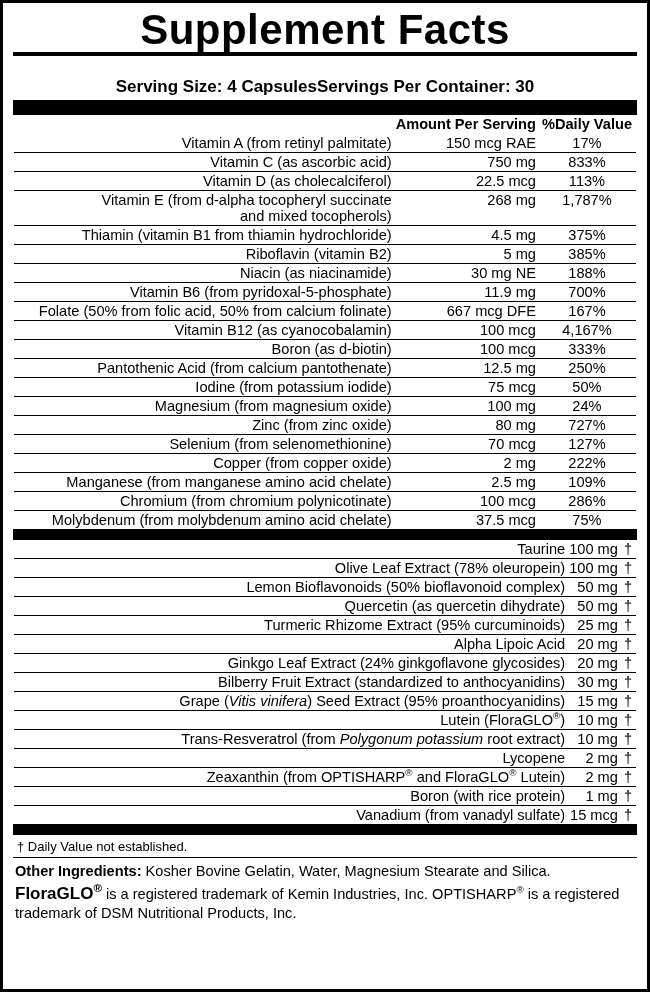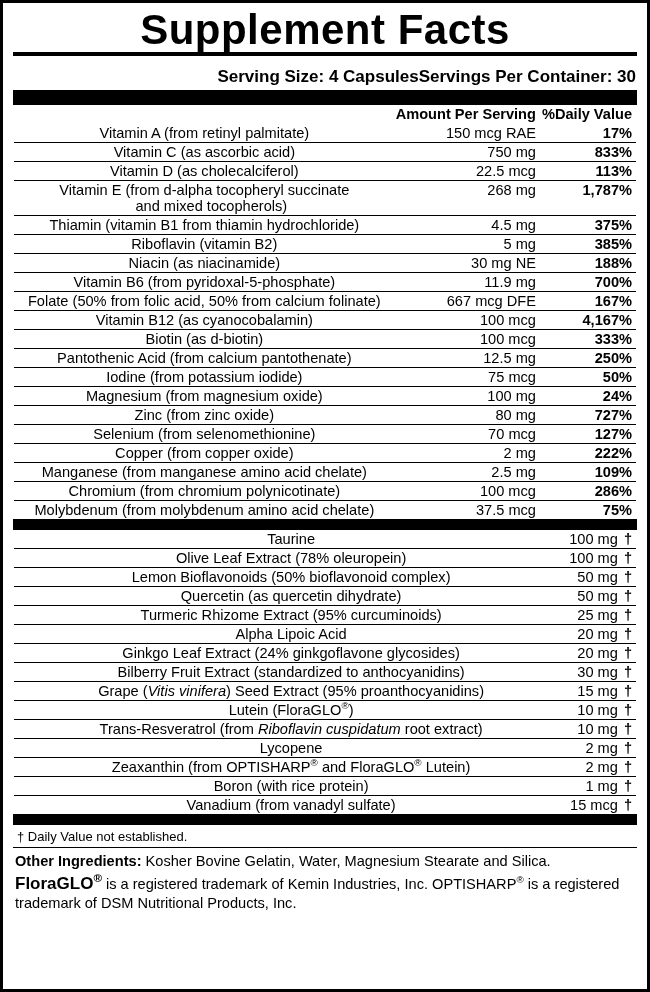--- a/index.html
+++ b/index.html
@@ -41,61 +41,60 @@
   .rule-thick {
     background: #000;
     height: 15px;
   }
   .rule-thick-sm {
     background: #000;
     height: 11px;
   }
   .serving-row {
     display: flex;
-    justify-content: flex-end;
+    justify-content: center;
     font-size: 17px;
     font-weight: bold;
-    padding: 11px 1px 3px 1px;
+    padding: 21px 1px 3px 1px;
   }
   table {
     width: 100%;
     border-collapse: collapse;
     font-size: 14.6px;
   }
   td, th {
     padding: 1px 0 1px 0;
     vertical-align: top;
   }
   .hdr th {
     font-weight: bold;
     font-size: 14.6px;
     text-align: right;
     padding-bottom: 2px;
   }
   .hdr th.blank {
     text-align: left;
   }
   .nm {
-    text-align: center;
+    text-align: right;
     padding-left: 3px;
     padding-right: 4px;
     white-space: nowrap;
   }
   .amt {
     text-align: right;
     white-space: nowrap;
     padding-right: 6px;
     width: 1%;
   }
   .dv {
-    text-align: right;
+    text-align: center;
     white-space: nowrap;
     padding-right: 4px;
     width: 1%;
-    font-weight: bold;
   }
   tr.line td {
     border-bottom: 1px solid #000;
   }
   tr.noline td {
     border-bottom: none;
   }
   .sub {
     padding-left: 14px;
   }
@@ -196,21 +195,21 @@
             <td class="nm">Folate (50% from folic acid, 50% from calcium folinate)</td>
             <td class="amt">667 mcg DFE</td>
             <td class="dv">167%</td>
           </tr>
           <tr class="line">
             <td class="nm">Vitamin B12 (as cyanocobalamin)</td>
             <td class="amt">100 mcg</td>
             <td class="dv">4,167%</td>
           </tr>
           <tr class="line">
-            <td class="nm">Biotin (as d-biotin)</td>
+            <td class="nm">Boron (as d-biotin)</td>
             <td class="amt">100 mcg</td>
             <td class="dv">333%</td>
           </tr>
           <tr class="line">
             <td class="nm">Pantothenic Acid (from calcium pantothenate)</td>
             <td class="amt">12.5 mg</td>
             <td class="dv">250%</td>
           </tr>
           <tr class="line">
             <td class="nm">Iodine (from potassium iodide)</td>
@@ -305,21 +304,21 @@
             <td class="nm">Grape (<span class="ital">Vitis vinifera</span>) Seed Extract (95% proanthocyanidins)</td>
             <td class="amt">15 mg</td>
             <td class="dv">†</td>
           </tr>
           <tr class="line">
             <td class="nm">Lutein (FloraGLO<sup>®</sup>)</td>
             <td class="amt">10 mg</td>
             <td class="dv">†</td>
           </tr>
           <tr class="line">
-            <td class="nm">Trans-Resveratrol (from <span class="ital">Riboflavin cuspidatum</span> root extract)</td>
+            <td class="nm">Trans-Resveratrol (from <span class="ital">Polygonum potassium</span> root extract)</td>
             <td class="amt">10 mg</td>
             <td class="dv">†</td>
           </tr>
           <tr class="line">
             <td class="nm">Lycopene</td>
             <td class="amt">2 mg</td>
             <td class="dv">†</td>
           </tr>
           <tr class="line">
             <td class="nm">Zeaxanthin (from OPTISHARP<sup>®</sup> and FloraGLO<sup>®</sup> Lutein)</td>

